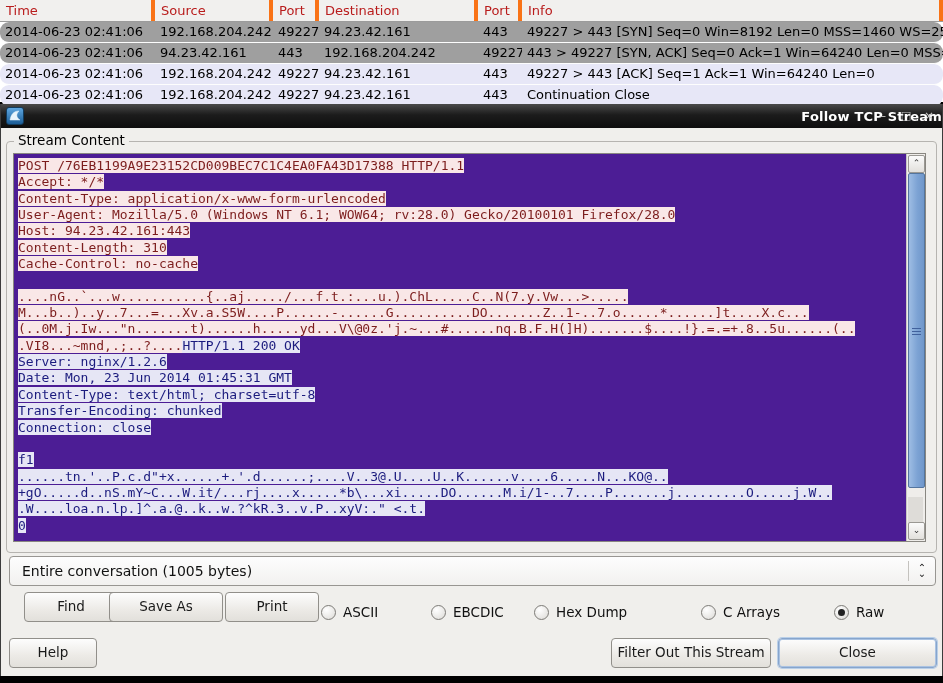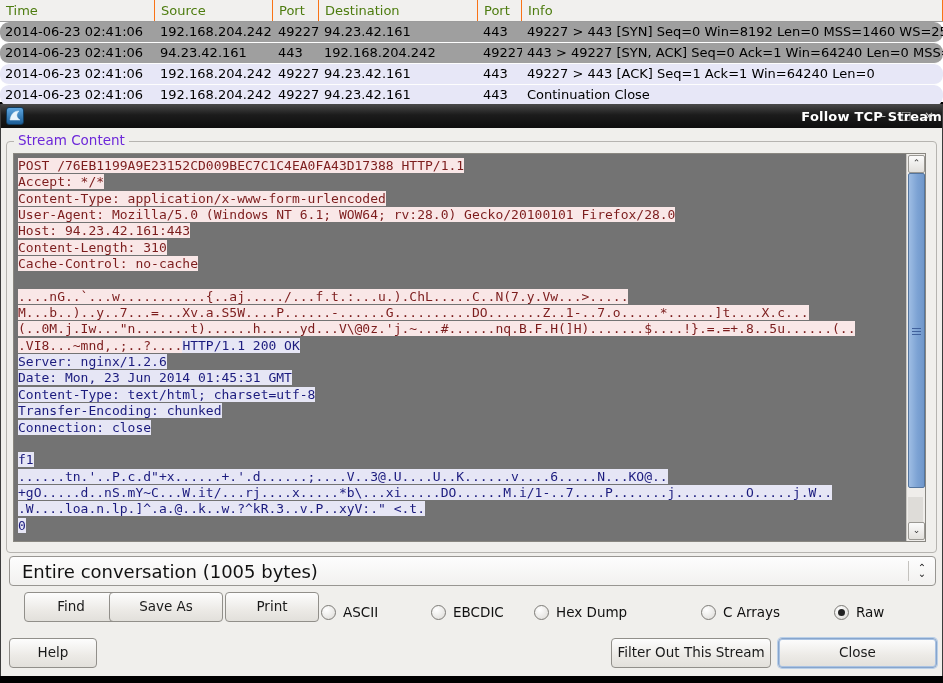--- a/index.html
+++ b/index.html
@@ -7,22 +7,22 @@
     width:943px;height:683px;position:relative;overflow:hidden;
     background:#000;
     font-family:"DejaVu Sans","Liberation Sans",sans-serif;
     -webkit-font-smoothing:antialiased;
   }
   
   #packet-list{position:absolute;left:0;top:0;width:943px;height:102px;background:#fff;}
   .pgrid{display:grid;grid-template-columns:155px 118px 46px 159px 44px 1fr;}
   #packet-header{height:21px;background:#f1f0ee;border-bottom:1px solid #9b9b9b;}
   #packet-header .pcell{
-    font-size:13px;color:#4d7c0f;line-height:21px;padding-left:6px;
-    border-right:1px solid #f97316;white-space:nowrap;overflow:hidden;
+    font-size:13px;color:#b91c1c;line-height:21px;padding-left:6px;
+    border-right:4px solid #f97316;white-space:nowrap;overflow:hidden;
   }
   .prow{height:20px;border-radius:9px;}
   .prow .pcell{font-size:13px;color:#000;line-height:19px;padding-left:5px;white-space:nowrap;overflow:hidden;}
   .prow.gray{background:#9f9f9f;border-bottom:1px solid #fdfdfd;}
   .prow.lav{background:#e7e7f7;border-bottom:1px solid #fdfdfd;}
   
   #dialog{
     position:absolute;left:0;top:104px;width:941px;height:572px;
     background:#f0efec;border-left:1px solid #3c3c3c;border-right:1px solid #3c3c3c;
   }
@@ -42,25 +42,25 @@
   .winbtns{position:absolute;right:6px;top:0;height:24px;display:flex;align-items:center;gap:9px;}
   .winbtn{color:#c9c9c9;font-size:12px;width:14px;text-align:center;line-height:14px;cursor:default;}
   .winbtn.sq{font-size:11px;}
   
   #frame{
     position:absolute;left:5px;top:37px;width:929px;height:410px;
     border:1px solid #b6b4b0;border-radius:4px;
   }
   #frame-label{
     position:absolute;left:7px;top:-10px;background:#f0efec;padding:0 4px;
-    font-size:13.5px;color:#6d28d9;
+    font-size:13.5px;color:#000000;
   }
   #textarea{
     position:absolute;left:6px;top:11px;width:911px;height:387px;
-    background:#737373;border:1px solid #898781;
+    background:#4c1d95;border:1px solid #898781;
   }
   #stream-text{
     position:absolute;left:0;top:0;right:18px;bottom:0;overflow:hidden;
     padding:4px 0 0 4px;
     font-family:"DejaVu Sans Mono","Liberation Mono",monospace;
     font-size:13px;line-height:16.35px;white-space:pre;
   }
   .sline{height:16.35px;}
   .seg-r{color:#7c1d1d;background:#f9e7e7;}
   .seg-b{color:#1b1b7e;background:#e6e6f5;}
@@ -76,21 +76,21 @@
   #sthumb .grip{position:absolute;left:3px;right:3px;top:50%;height:7px;margin-top:-3px;
     background:repeating-linear-gradient(#41619c 0 1px,transparent 1px 3px);}
   #strack-gap{position:absolute;left:1px;bottom:18px;width:15px;height:26px;background:#dedcd8;}
   
   #combo{
     position:absolute;left:8px;top:452px;width:925px;height:28px;
     background:linear-gradient(#fdfdfd,#f2f1ef);
     border:1px solid #989692;border-radius:4px;
     display:flex;align-items:center;
   }
-  #combo-label{font-size:18px;color:#111;padding-left:12px;flex:1;}
+  #combo-label{font-size:14px;color:#111;padding-left:12px;flex:1;}
   #combo-sep{width:1px;height:20px;background:#c4c2be;}
   #combo-arrows{width:26px;display:flex;flex-direction:column;align-items:center;color:#222;}
   #combo-arrows span{font-size:10px;line-height:6px;}
   
   .btn{
     position:absolute;height:28px;
     background:linear-gradient(#fdfdfd,#eceae6 60%,#e2e0db);
     border:1px solid #918f8a;border-radius:4px;
     font-size:13.5px;color:#1a1a1a;text-align:center;line-height:26px;
   }

